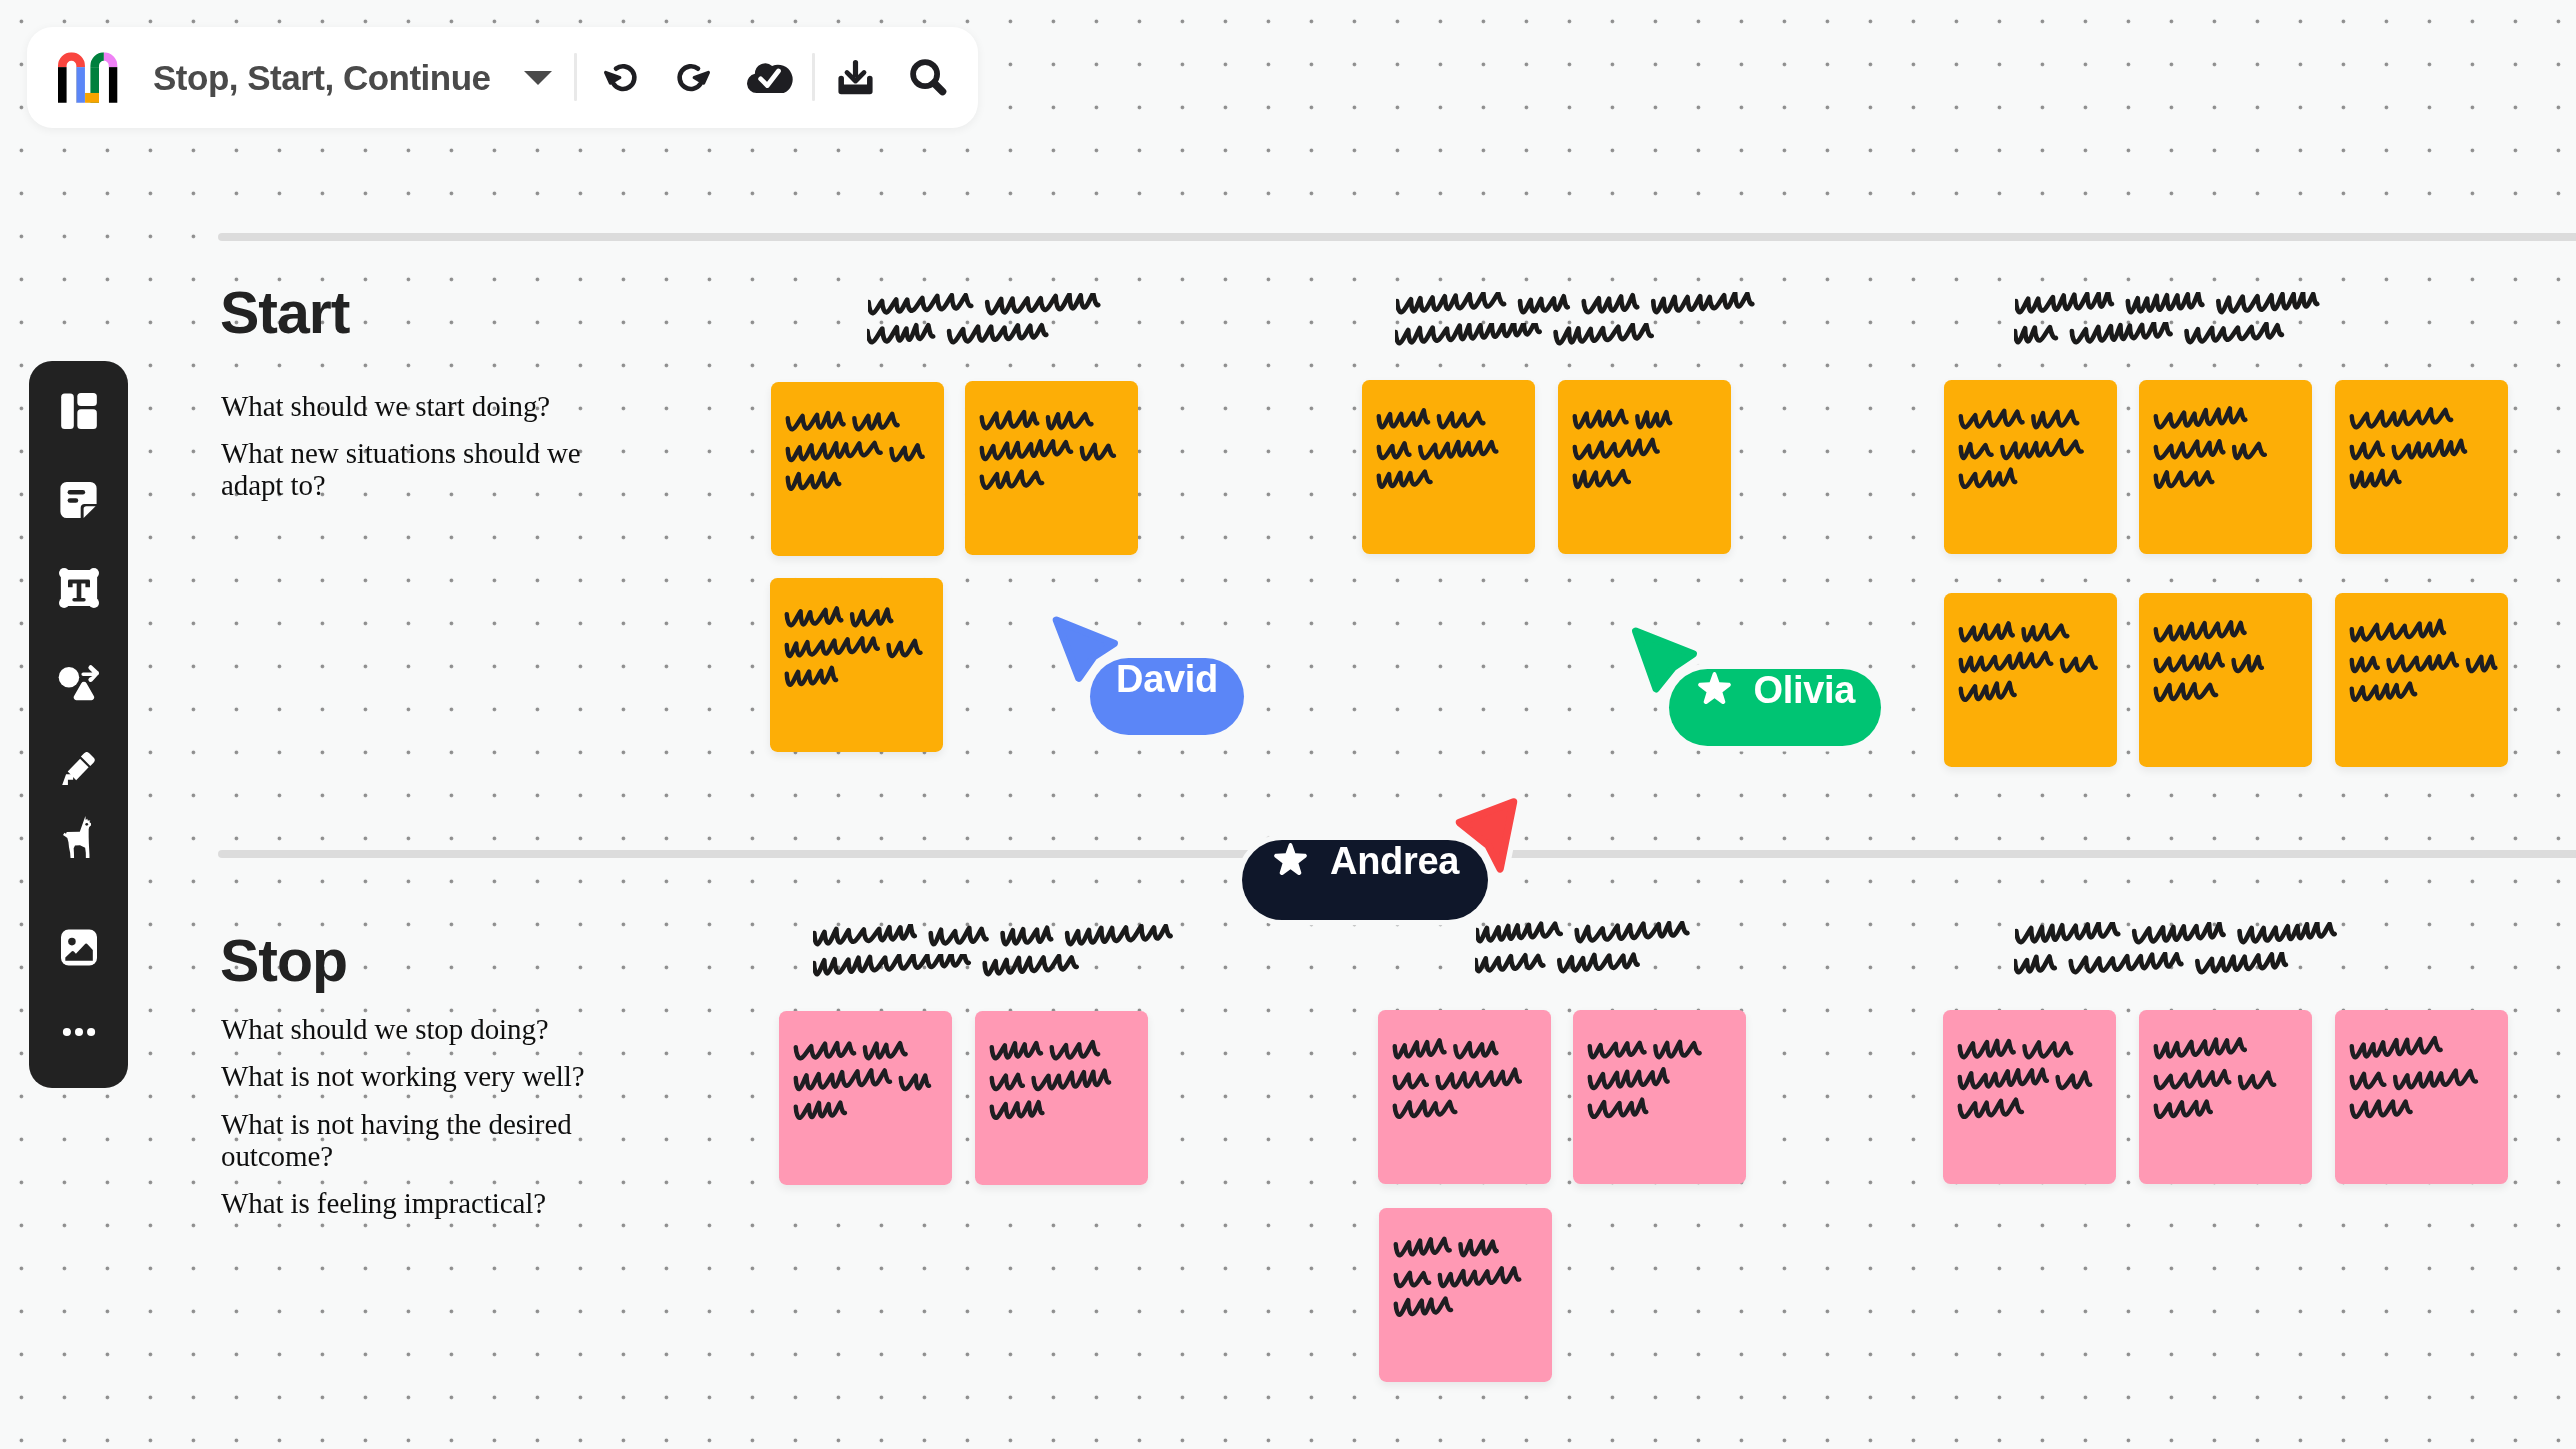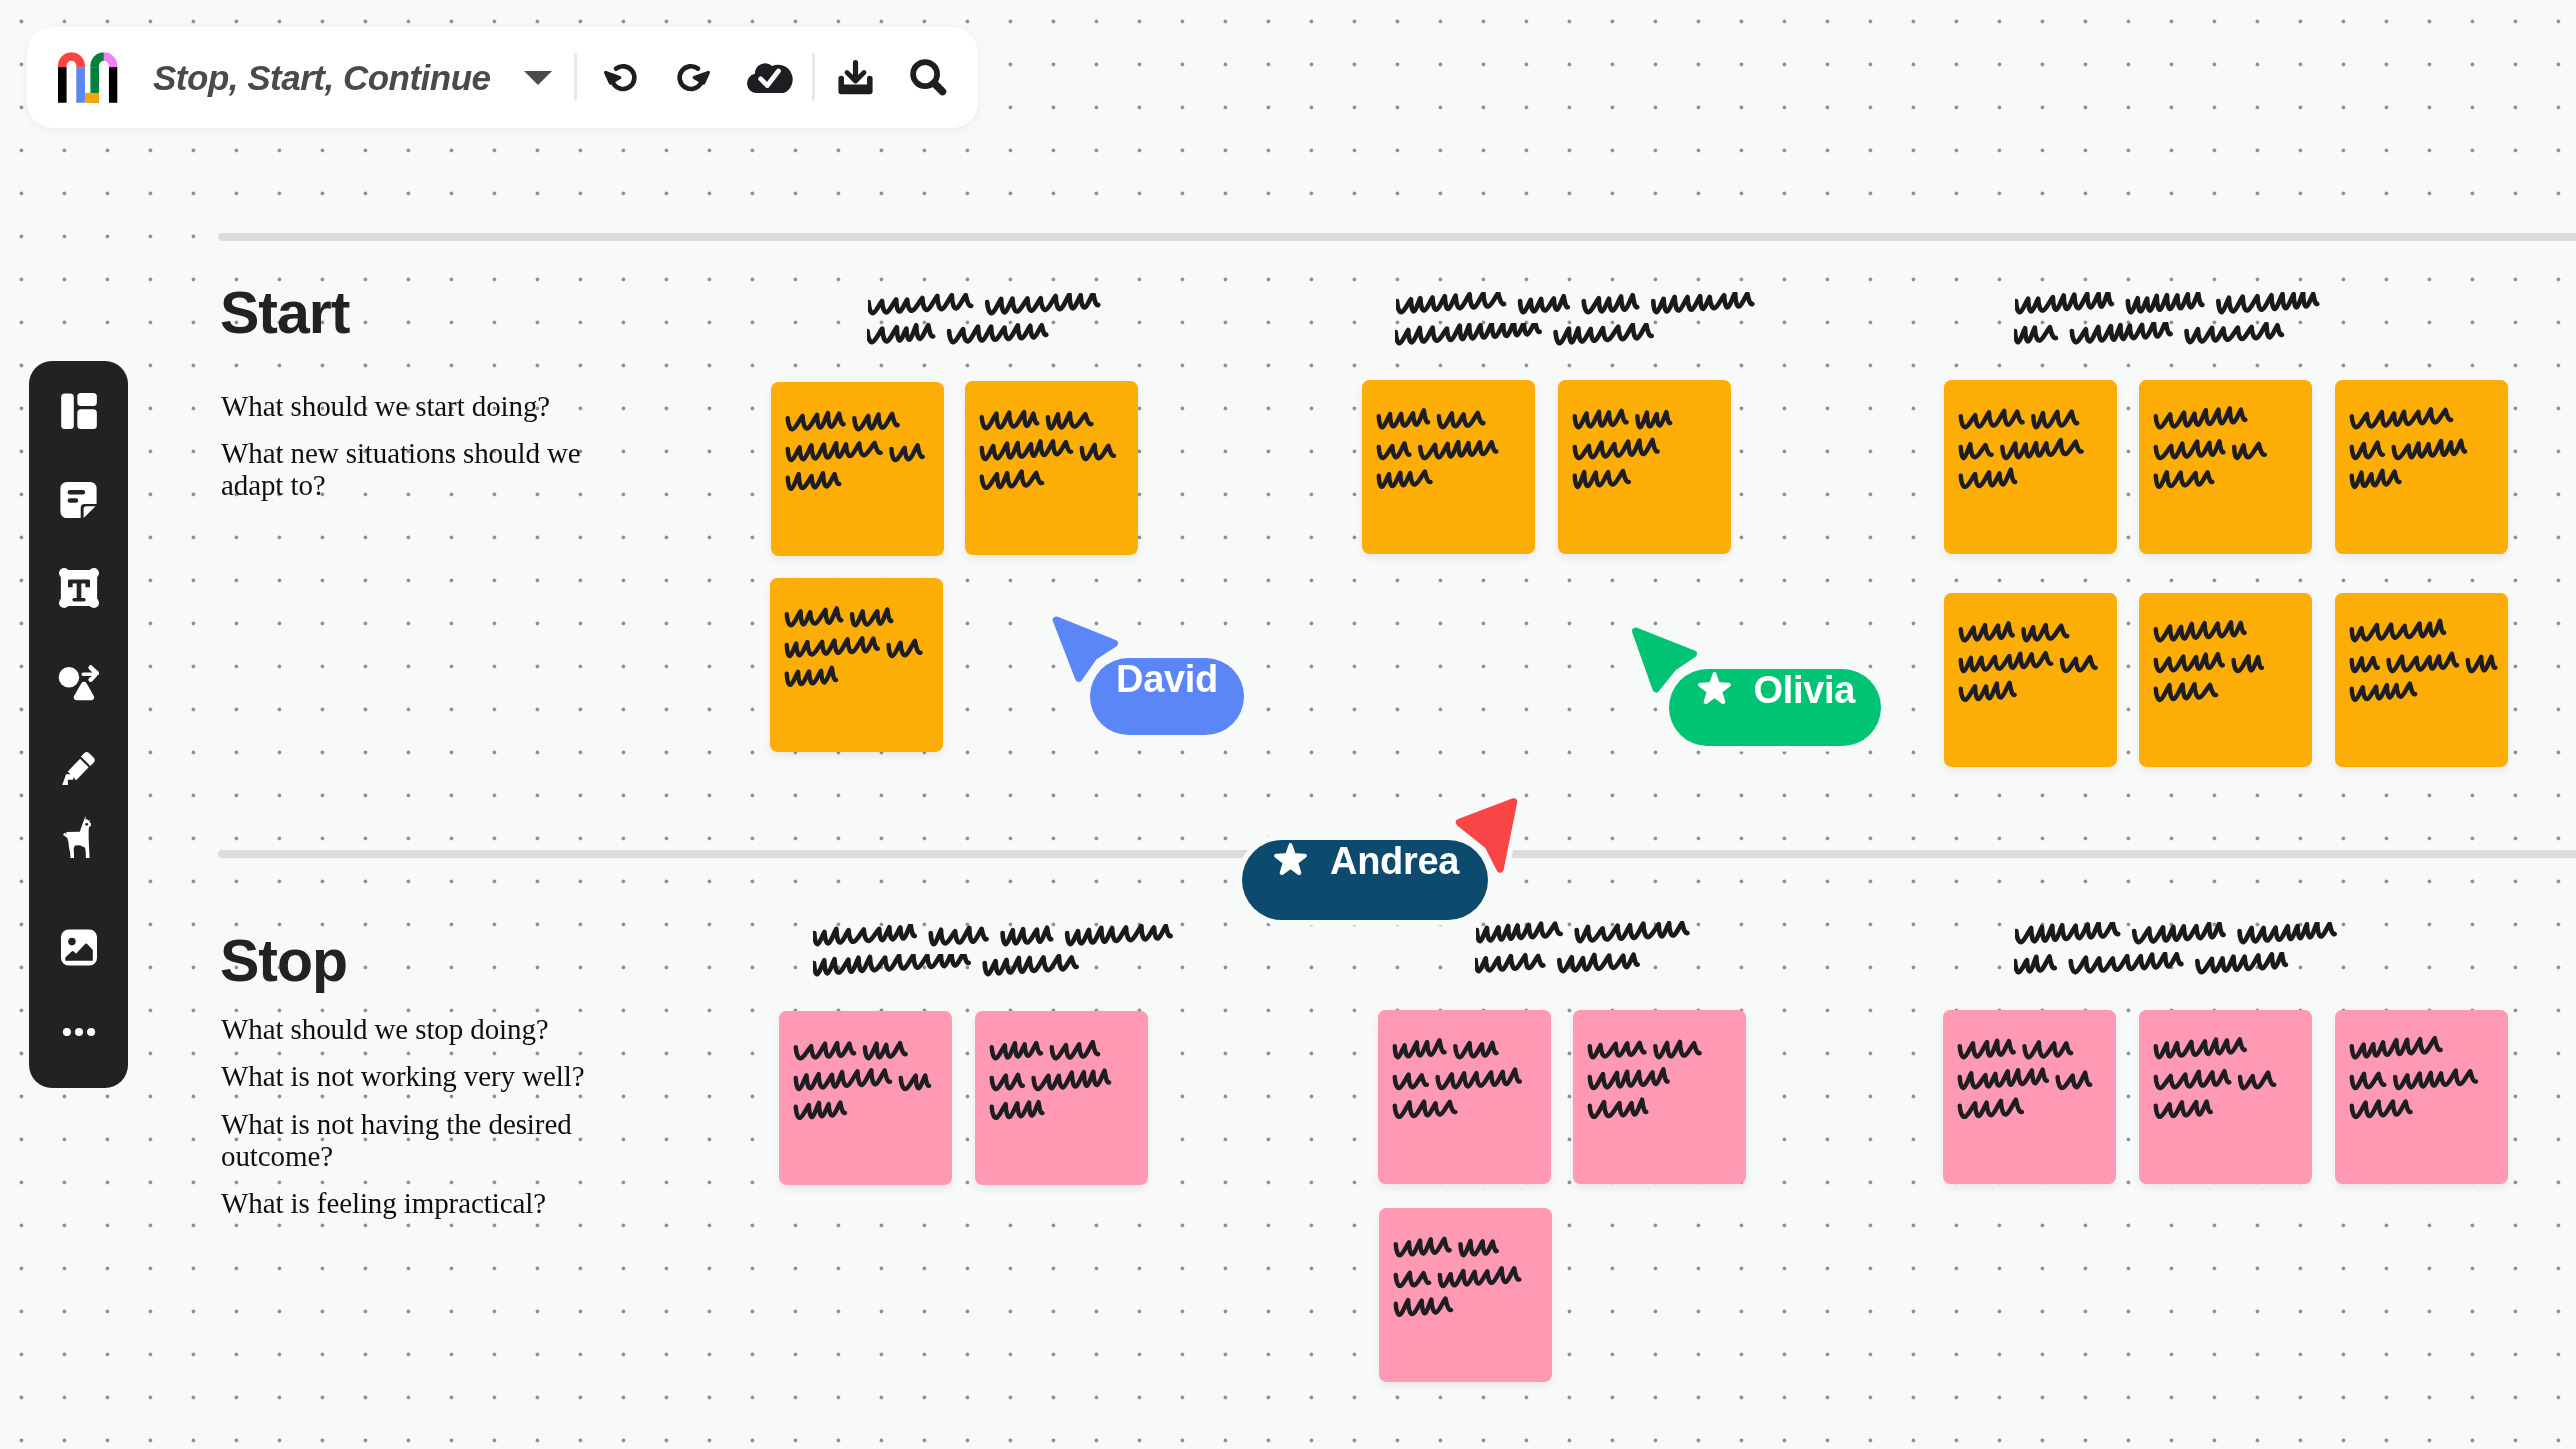--- a/index.html
+++ b/index.html
@@ -15,21 +15,21 @@
     background-size:43px 43px;
     background-position:-0.1px -0.1px;
   }
   .divider{position:absolute;height:8px;background:#dcdcdc;border-radius:4px;}
 
   
   #toolbar{
     position:absolute;left:27px;top:27px;width:951px;height:101px;
     background:#fff;border-radius:25.5px;
     box-shadow:0 2px 9.4px rgba(0,0,0,0.06);
-    display:flex;align-items:center;font-style:italic;
+    display:flex;align-items:center;
   }
   #logo{margin-left:31px;width:60px;height:51px;flex:0 0 auto;}
   #boardTitle{
     margin-left:35px;font-size:35px;font-weight:700;color:#4a4a4a;
     letter-spacing:-0.5px;white-space:nowrap;
   }
   #titleCaret{margin-left:33px;width:0;height:0;flex:0 0 auto;
     border-left:14px solid transparent;border-right:14px solid transparent;
     border-top:14px solid #4a4a4a;}
   .tbSep{position:absolute;top:26px;width:2.7px;height:48px;background:#e9e9e9;border-radius:1.3px;}
@@ -520,21 +520,21 @@
     </span>
     <span>Olivia</span>
   </div>
 </div>
 
 <div class="cur" style="left:1234px;top:794px;">
   <svg width="121" height="94" viewBox="0 0 180 140" style="position:absolute;left:168px;top:0;">
     <path d="M166.0 11.8 L85.5 42.5 L128.0 76.5 L146.0 111.5 Z" fill="#f8f9f9" stroke="#f8f9f9" stroke-width="27" stroke-linejoin="round" stroke-linecap="round"></path>
     <path d="M166.0 11.8 L85.5 42.5 L128.0 76.5 L146.0 111.5 Z" fill="#f94545" stroke="#f94545" stroke-width="11" stroke-linejoin="round" stroke-linecap="round"></path>
   </svg>
-  <div class="cLabel" style="left:8px;top:46px;width:246px;height:80px;background:#0c4a6e;box-shadow:0 0 0 5.4px #f8f9f9;padding-left:29px;">
+  <div class="cLabel" style="left:8px;top:46px;width:246px;height:80px;background:#0f172a;box-shadow:0 0 0 5.4px #f8f9f9;padding-left:29px;">
     <span class="star">
       <svg width="39" height="39" viewBox="0 0 24 24" fill="#fff">
         <path d="M12 1.9 C12.5 1.9 12.9 2.3 13.1 2.8 L15.0 8.2 L20.8 8.4 C21.4 8.4 21.9 8.8 22.0 9.3 C22.2 9.9 22.0 10.4 21.5 10.8 L16.9 14.3 L18.6 19.9 C18.8 20.4 18.6 21.0 18.1 21.3 C17.7 21.7 17.1 21.7 16.6 21.4 L12 18.0 L7.4 21.4 C6.9 21.7 6.3 21.7 5.9 21.3 C5.4 21.0 5.2 20.4 5.4 19.9 L7.1 14.3 L2.5 10.8 C2.0 10.4 1.8 9.9 2.0 9.3 C2.1 8.8 2.6 8.4 3.2 8.4 L9.0 8.2 L10.9 2.8 C11.1 2.3 11.5 1.9 12 1.9 Z"></path>
       </svg>
     </span>
     <span>Andrea</span>
   </div>
 </div>
 
 

